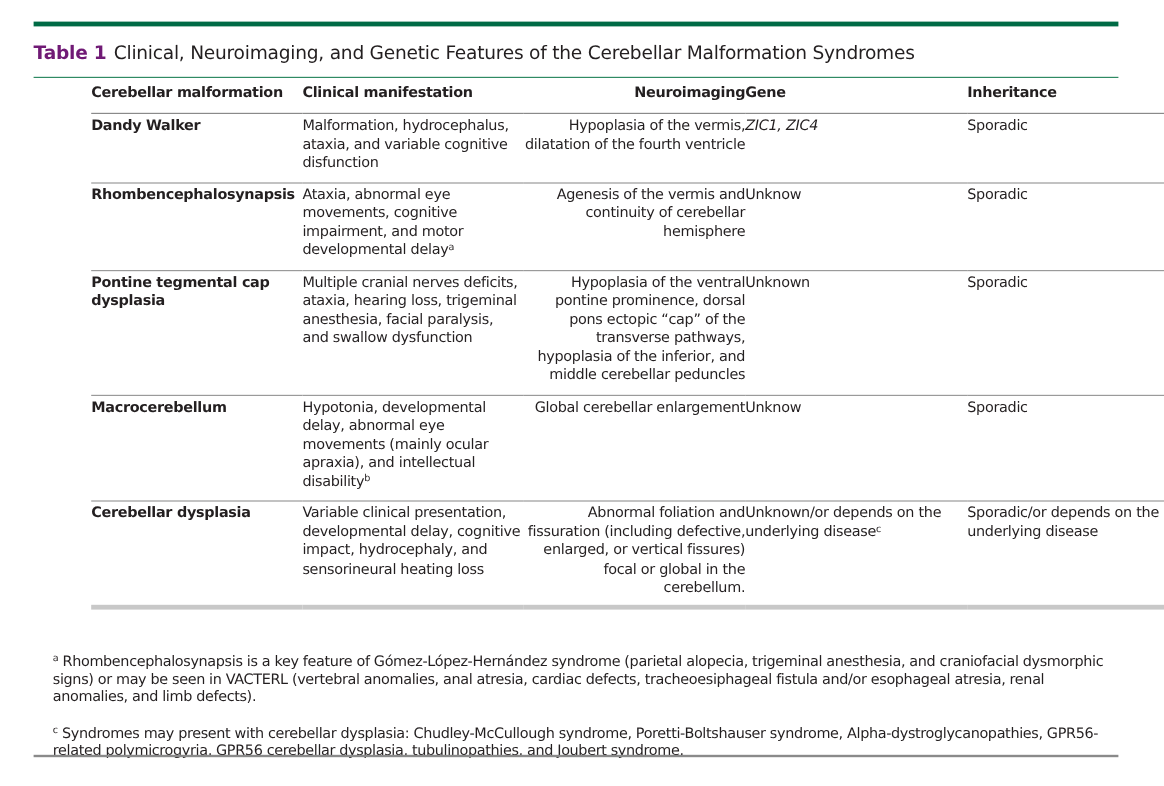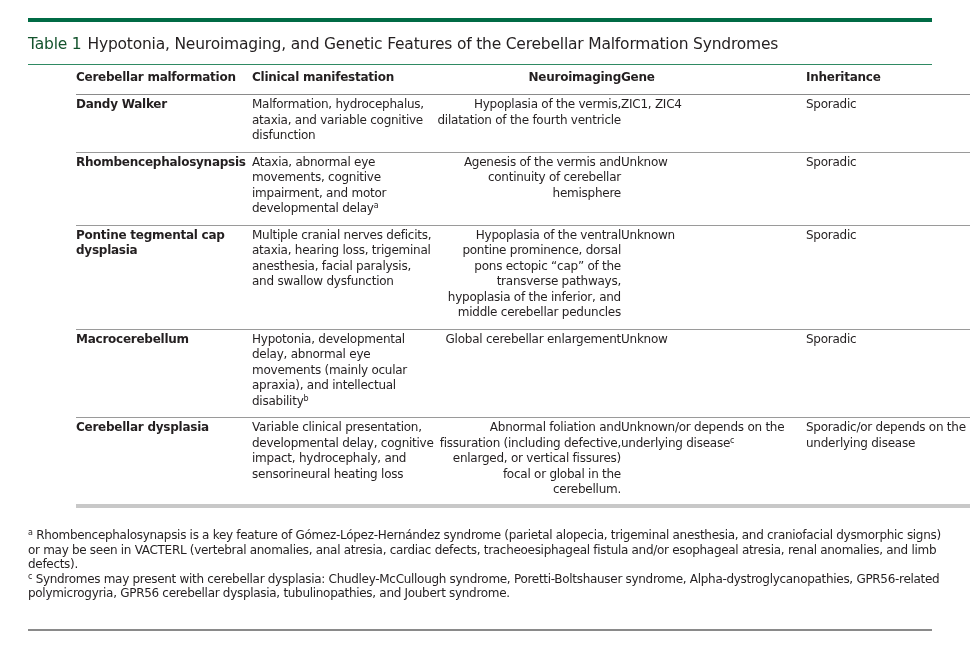--- a/index.html
+++ b/index.html
@@ -1,41 +1,41 @@
 <!DOCTYPE html>
 <html><head>
 <meta charset="utf-8">
 <style>
   html, body { margin: 0; padding: 0; background: #ffffff; }
   body { width: 970px; height: 655px; position: relative; overflow: hidden;
          font-family: "DejaVu Sans", "Liberation Sans", sans-serif; color: #231f20; }
   .page { position: absolute; left: 28px; top: 0; width: 904px; }
   .top-rule { position: absolute; left: 0; top: 18px; width: 904px; height: 4px; background: #006b45; }
   .title { position: absolute; left: 0; top: 34px; width: 904px; font-size: 15.5px; line-height: 20px; white-space: nowrap; letter-spacing: -0.2px; }
-  .title .label { color: #14532d; font-weight: normal; margin-right: 6px; }
+  .title .label { color: #701a75; font-weight: bold; margin-right: 6px; }
   .title-rule { position: absolute; left: 0; top: 64px; width: 904px; height: 1px; background: #2f8a63; }
   table { position: absolute; left: 0; top: 65px; width: 904px; border-collapse: collapse; font-size: 12px; line-height: 15.5px; letter-spacing: -0.25px; margin-left: 48px; }
   th { text-align: left; font-weight: bold; padding: 5px 0 8px 0; height: 16px; border-bottom: 1.5px solid #8a8a8a; vertical-align: top; }
   td { vertical-align: top; padding: 2px 0 8px 0; border-bottom: 1.5px solid #9a9a9a; }
   tr.last td { border-bottom: 4px solid #c8c8c8; padding-bottom: 6px; }
   td.name { font-weight: bold; }
   .c1 { width: 176px; } .c2 { width: 184px; } .c3 { width: 185px; text-align: right; } .c4 { width: 185px; } .c5 { width: 174px; }
-  .italic { }
+  .italic { font-style: italic; }
   sup { font-size: 8px; line-height: 0; vertical-align: 4px; }
   .footnotes { position: absolute; left: 0; top: 528px; width: 920px; font-size: 12px; line-height: 14.5px; letter-spacing: -0.3px; }
-  .fn { margin: 0; }
+  .fn { margin: 16px; }
   .bottom-rule { position: absolute; left: 0; top: 629px; width: 904px; height: 2px; background: #8a8a8a; }
 </style>
 </head>
 <body>
 
 <div class="page">
   <div class="top-rule"></div>
   <div class="title">
-    <span class="label">Table 1</span><span>Hypotonia, Neuroimaging, and Genetic Features of the Cerebellar Malformation Syndromes</span>
+    <span class="label">Table 1</span><span>Clinical, Neuroimaging, and Genetic Features of the Cerebellar Malformation Syndromes</span>
   </div>
   <div class="title-rule"></div>
 
   <table>
     <thead>
       <tr>
         <th class="c1">Cerebellar malformation</th>
         <th class="c2">Clinical manifestation</th>
         <th class="c3">Neuroimaging</th>
         <th class="c4">Gene</th>

